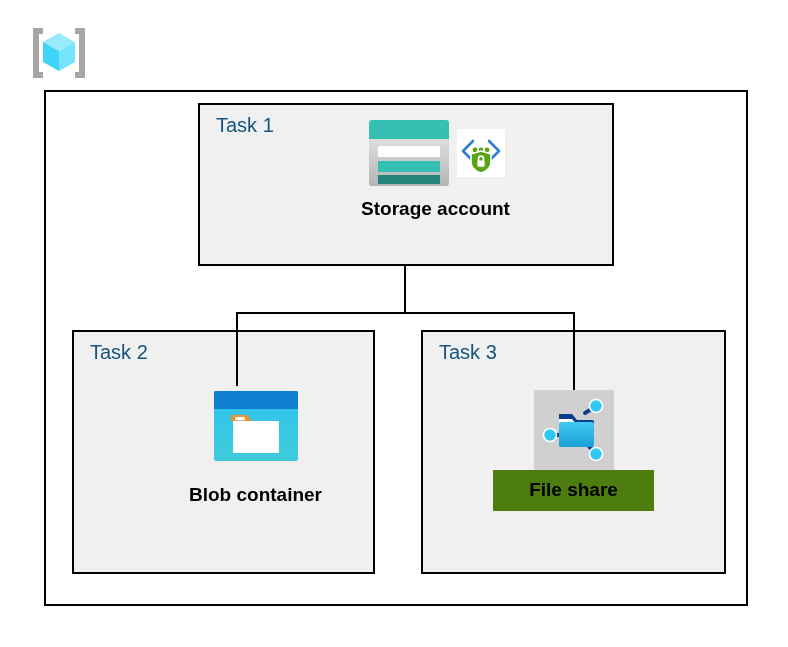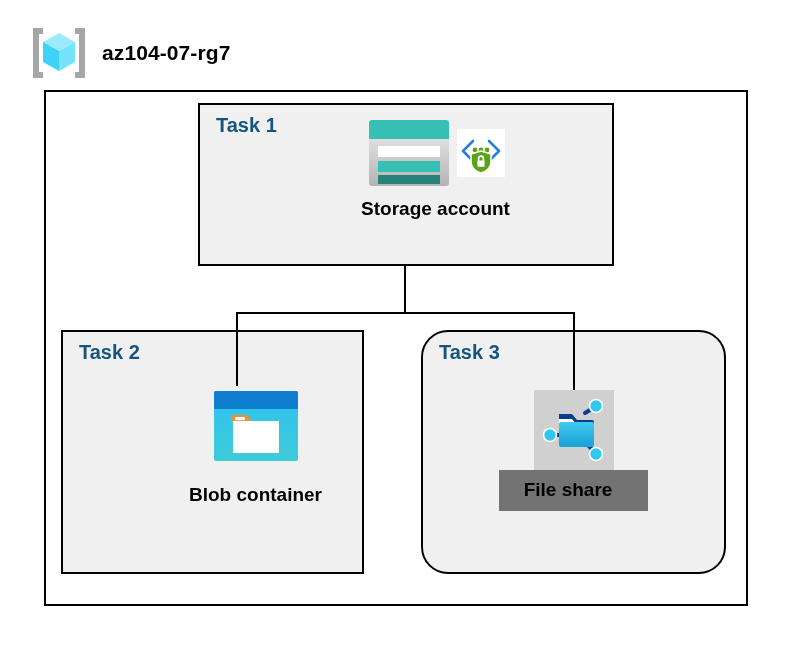--- a/index.html
+++ b/index.html
@@ -46,29 +46,29 @@
   }
 
   
   .task-box {
     position: absolute;
     border: 2px solid #000000;
     background: #f0f0f0;
     box-sizing: border-box;
   }
   #task-1 { left: 198px; top: 103px; width: 416px; height: 163px; }
-  #task-2 { left: 61px;  top: 330px; width: 303px; height: 244px; }
-  #task-3 { left: 421px; top: 330px; width: 305px; height: 244px; border-radius: 27px; }
+  #task-2 { left: 72px;  top: 330px; width: 303px; height: 244px; }
+  #task-3 { left: 421px; top: 330px; width: 305px; height: 244px; }
 
   .task-label {
     position: absolute;
     left: 16px;
     top: 9px;
     font-size: 20px;
-    font-weight: bold;
+    font-weight: normal;
     color: #16537e;
     white-space: nowrap;
   }
 
   
   .node {
     position: absolute;
     display: flex;
     flex-direction: column;
     align-items: center;
@@ -96,23 +96,23 @@
   #node-blob-container .node-caption { margin-top: 22px; }
 
   
   #node-file-share { left: 421px; top: 390px; width: 305px; }
   #node-file-share .node-icons {
     background: #d0d0d0;
     width: 80px;
     height: 80px;
   }
   #node-file-share .node-caption {
-    background: #737373;
+    background: #4d7c0f;
     margin-top: 0px;
-    padding: 9px 36px 10px 25px;
+    padding: 9px 36px 10px 36px;
   }
 
   
   .conn {
     position: absolute;
     background: #000000;
   }
   
   #conn-stem-top   { left: 404px; top: 266px; width: 2px;  height: 46px; }
   
@@ -135,21 +135,20 @@
 
       <path d="M45 2 L55 2 L55 52 L45 52 L45 46 L49 46 L49 8 L45 8 Z" fill="#a6a6a6"></path>
 
       <path d="M29 7 L45 16 L29 25 L13 16 Z" fill="#9aeafd"></path>
 
       <path d="M13 16 L29 25 L29 45 L13 36 Z" fill="#3fd4f7"></path>
 
       <path d="M45 16 L45 36 L29 45 L29 25 Z" fill="#74e3fb"></path>
     </svg>
   </span>
-  <span id="rg-title">az104-07-rg7</span>
 </div>
 
 <div id="rg-container"></div>
 
 <div class="task-box" id="task-1">
   <div class="task-label">Task 1</div>
 </div>
 
 <div class="task-box" id="task-2">
   <div class="task-label">Task 2</div>

